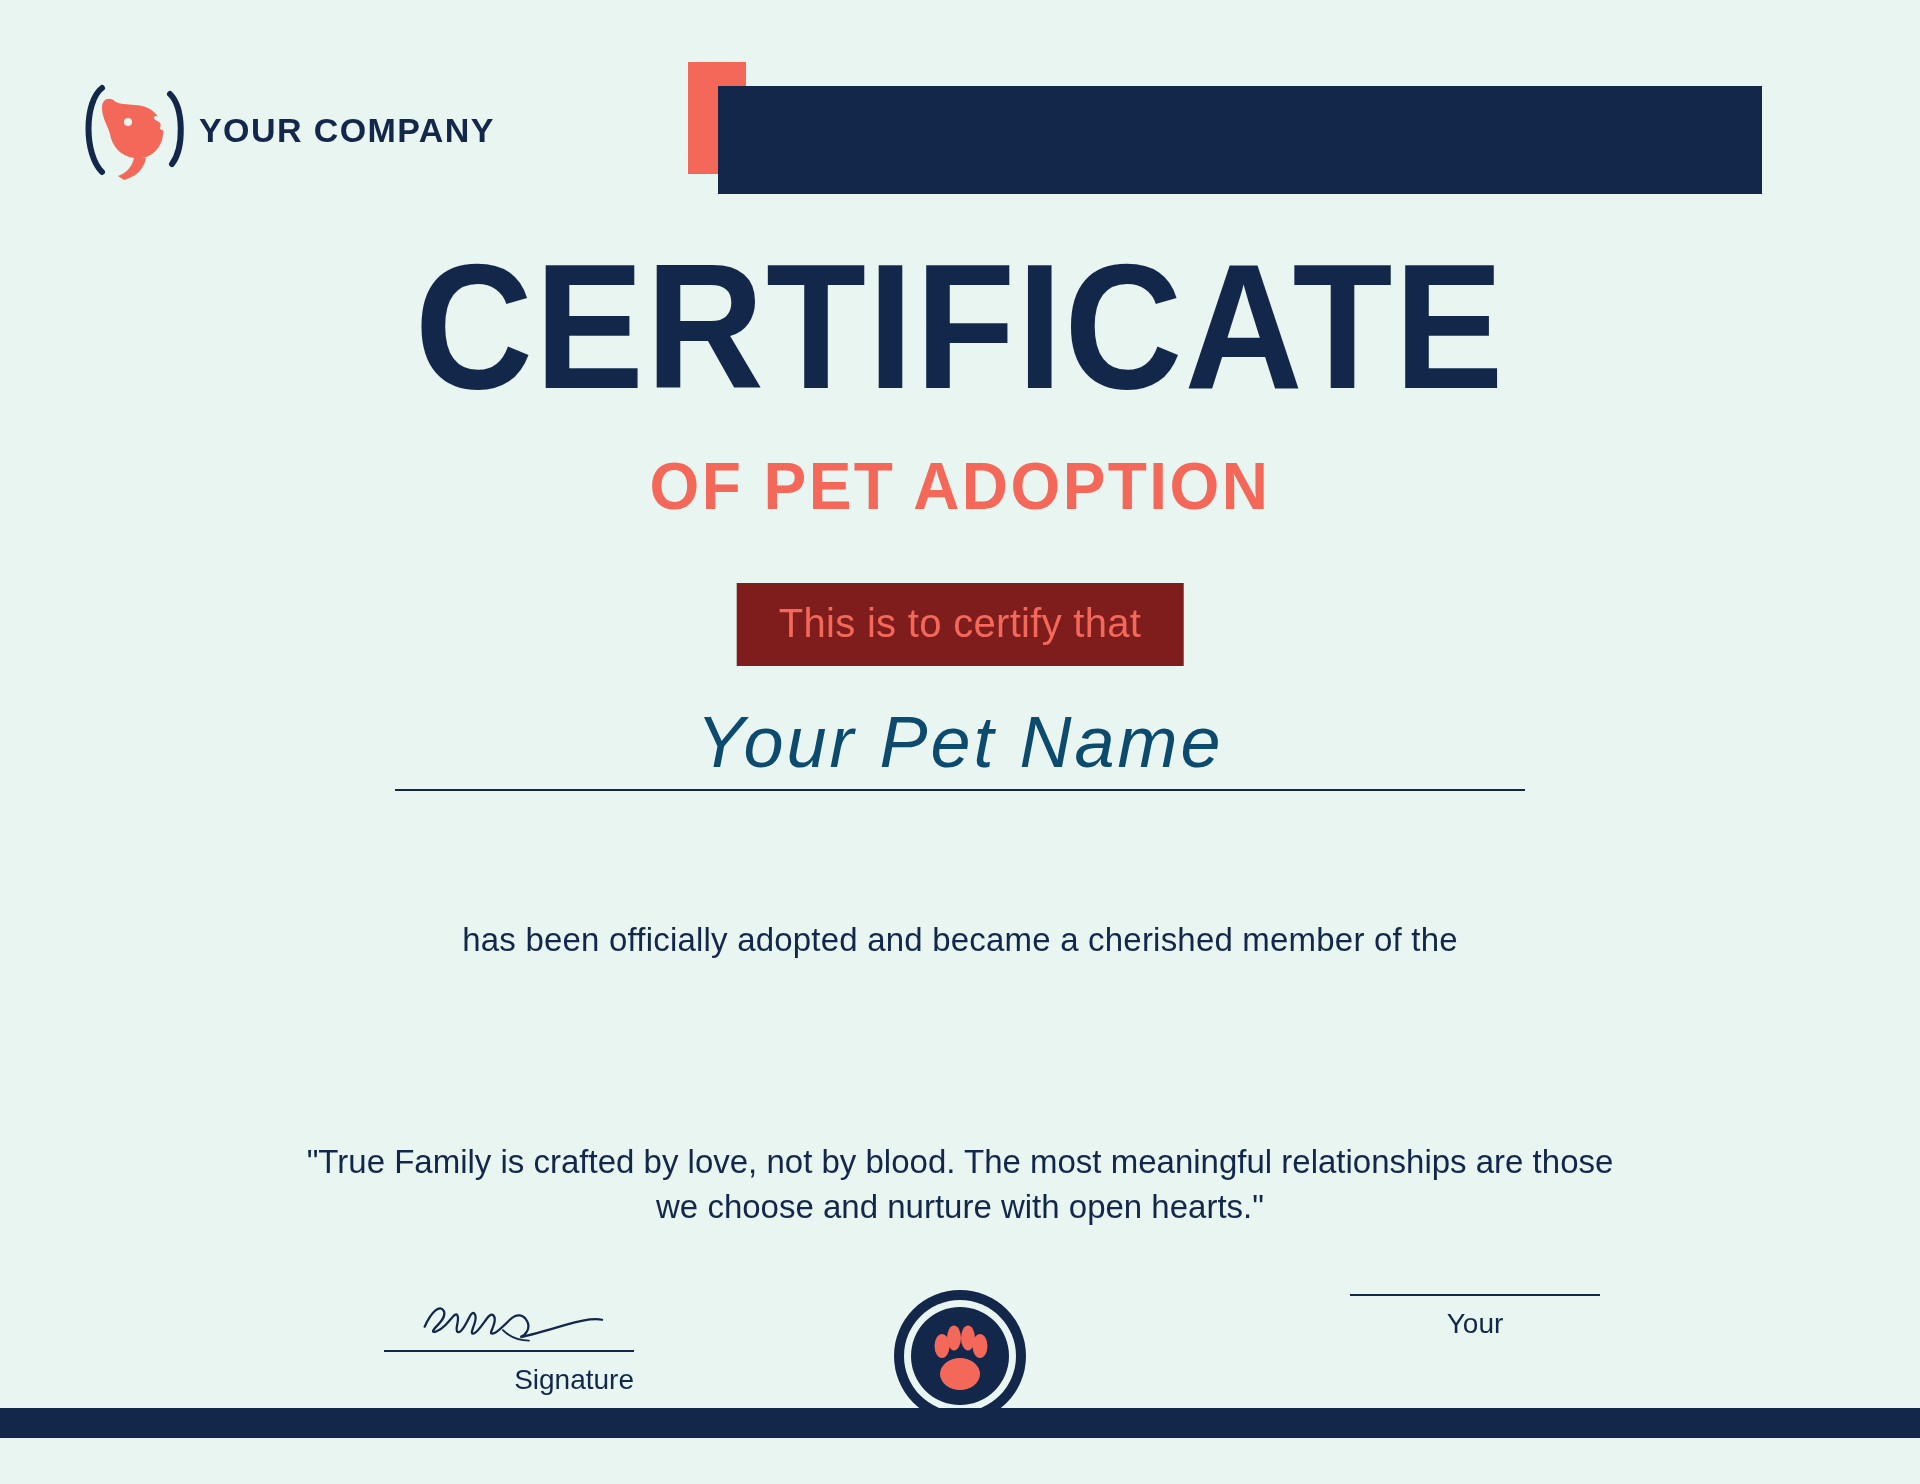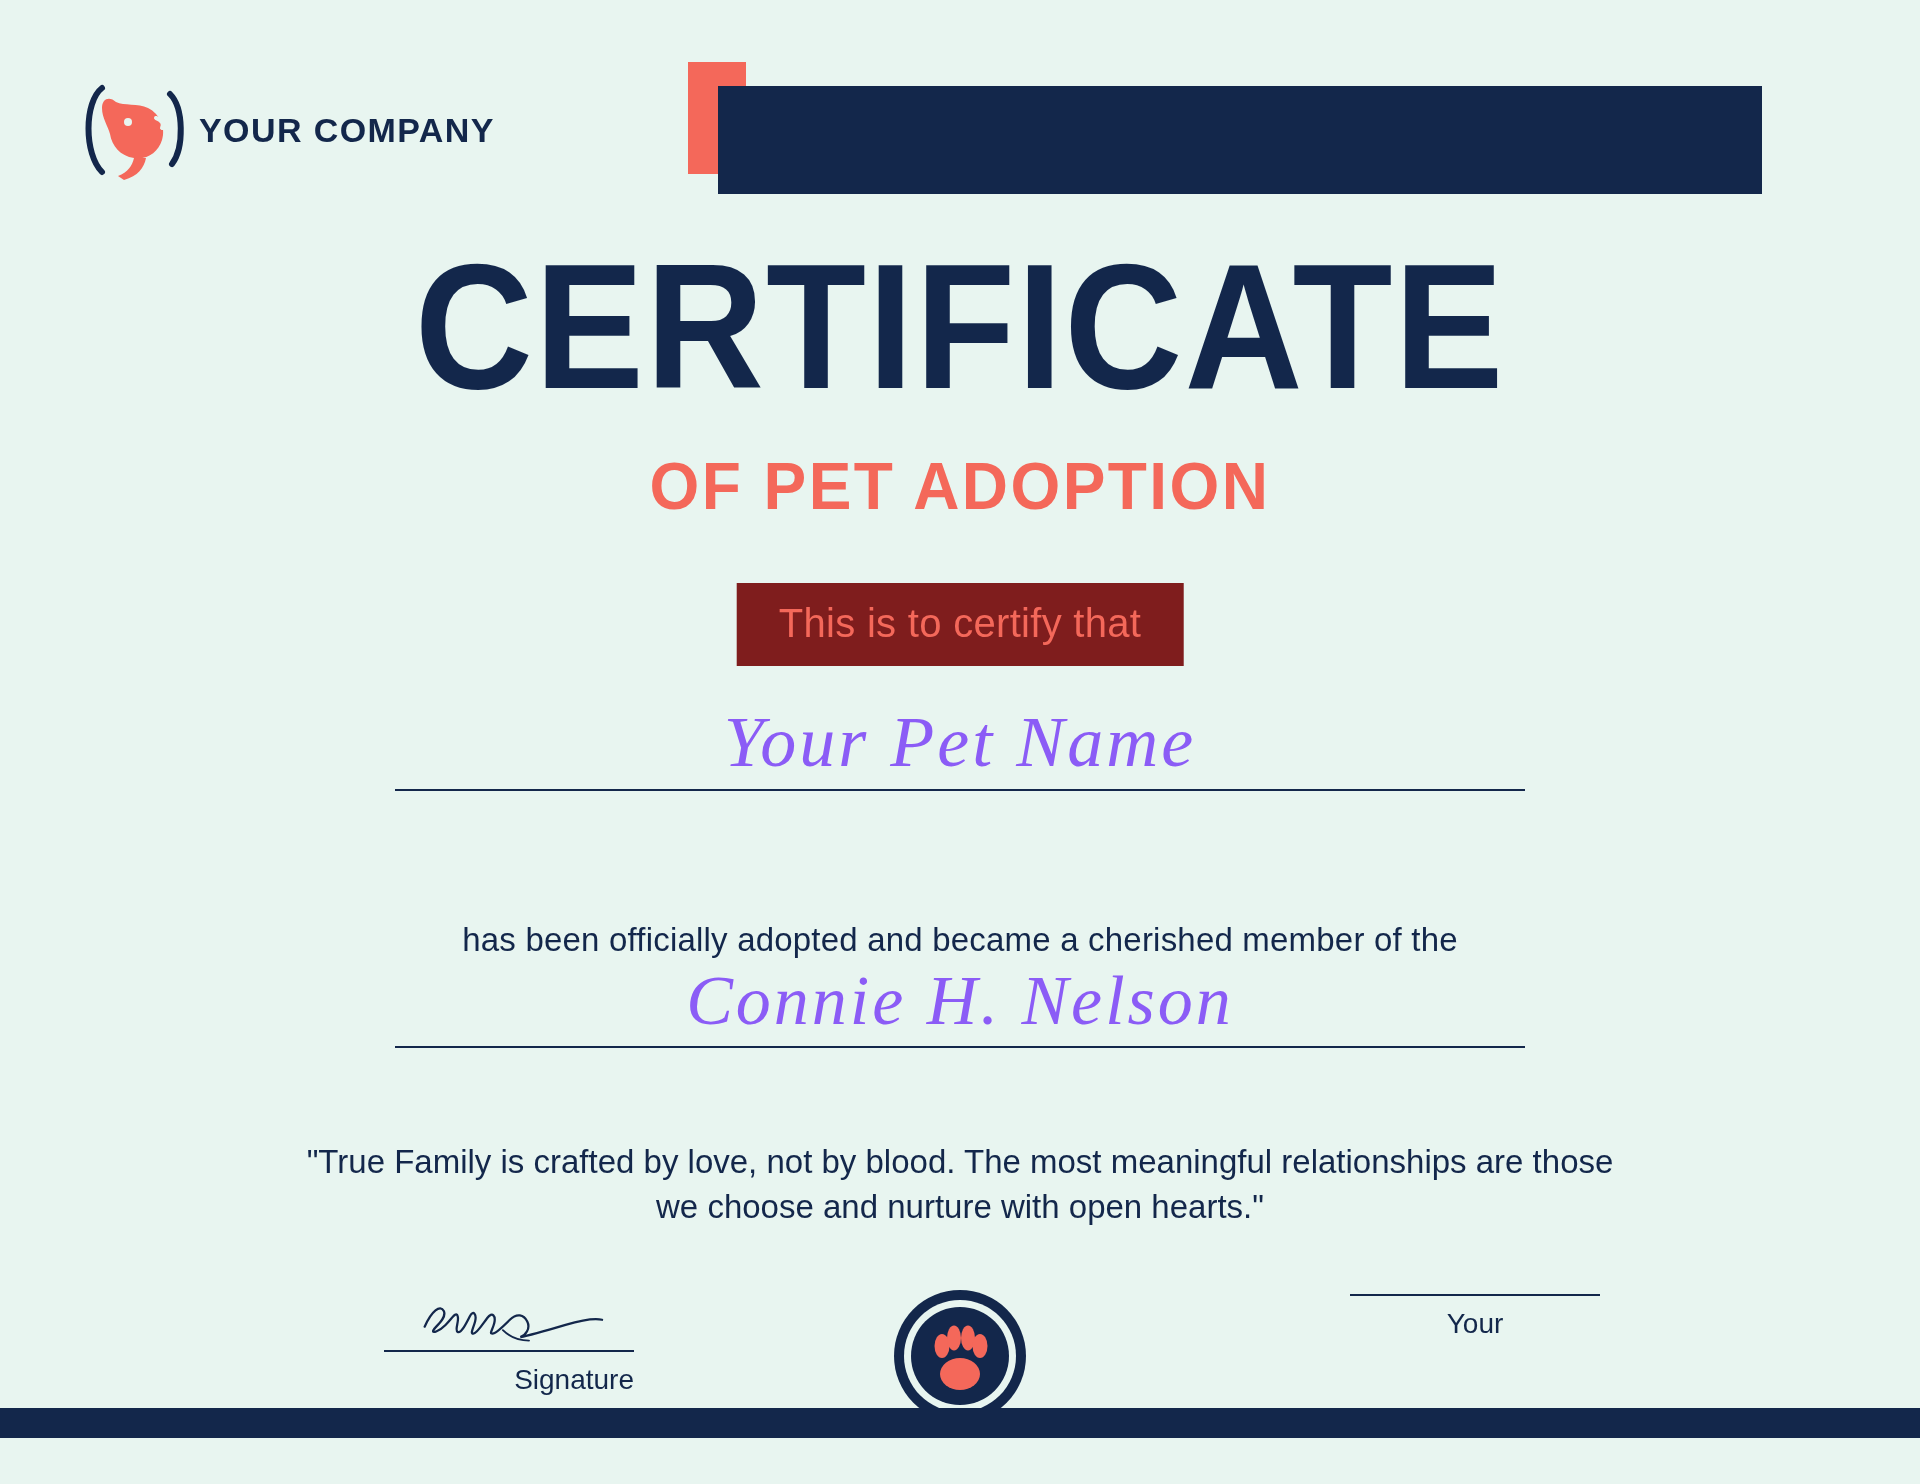--- a/index.html
+++ b/index.html
@@ -96,23 +96,23 @@
 
   
   .script-line {
     position: absolute;
     left: 50%;
     transform: translateX(-50%);
     width: 1130px;
     text-align: center;
   }
   .script-text {
-    font-family: Liberation Serif, serif;
+    font-family: Liberation Sans, sans-serif;
     font-style: italic;
-    color: #8b5cf6;
+    color: #0c4a6e;
     font-size: 72px;
     line-height: 1.12;
     letter-spacing: 3px;
     white-space: nowrap;
   }
   .script-text.small { font-size: 70px; }
   .rule {
     height: 2px;
     background: #13274b;
     margin-top: 6px;
@@ -232,24 +232,20 @@
 
   <div class="certify-tag">This is to certify that</div>
 
   <div class="script-line" id="pet-name-block">
     <div class="script-text">Your Pet Name</div>
     <div class="rule"></div>
   </div>
 
   <div class="mid-text">has been officially adopted and became a cherished member of the</div>
 
-  <div class="script-line" id="adopter-name-block">
-    <div class="script-text small">Connie H. Nelson</div>
-    <div class="rule"></div>
-  </div>
 
   <div class="quote">"True Family is crafted by love, not by blood. The most meaningful relationships are those we choose and nurture with open hearts."</div>
 
   <div class="sig-block">
     <div class="sig-mark">
       <svg viewBox="0 0 230 60" width="200" height="56" aria-hidden="true">
         <path d="M18 40 C26 22 36 14 40 22 C44 30 30 40 28 44 C26 48 34 46 42 38 C50 30 54 22 56 28 C58 34 52 44 56 46 C60 48 66 36 70 28 C74 20 78 26 76 34 C74 42 70 48 74 48 C78 48 84 38 90 30 C96 22 100 28 98 36 C96 44 92 48 96 48 C100 48 108 40 116 32 C124 24 132 26 136 34 C140 42 134 50 128 52 C140 50 160 44 180 38 C200 32 214 30 222 32" fill="none" stroke="#13274b" stroke-width="2.6" stroke-linecap="round"></path>
         <path d="M108 44 C116 52 126 56 138 56" fill="none" stroke="#13274b" stroke-width="2.2" stroke-linecap="round"></path>
       </svg>
     </div>

